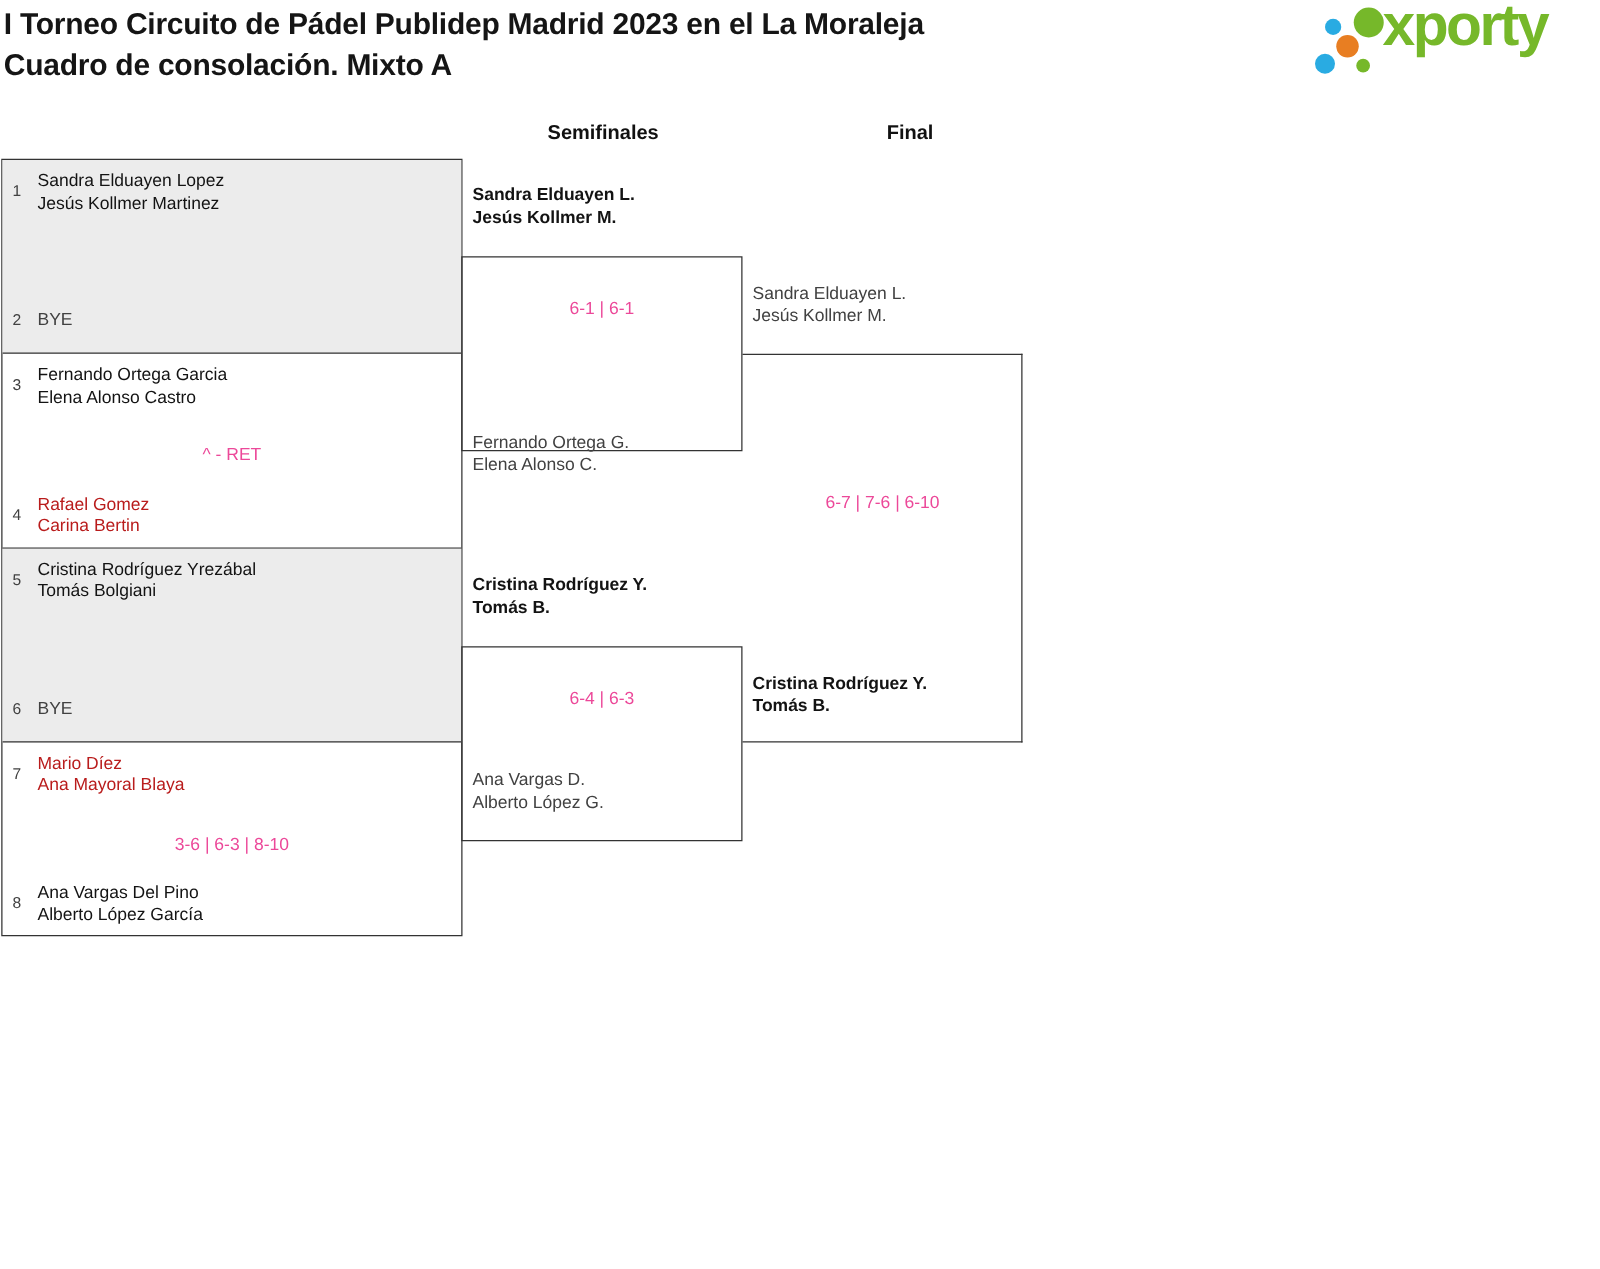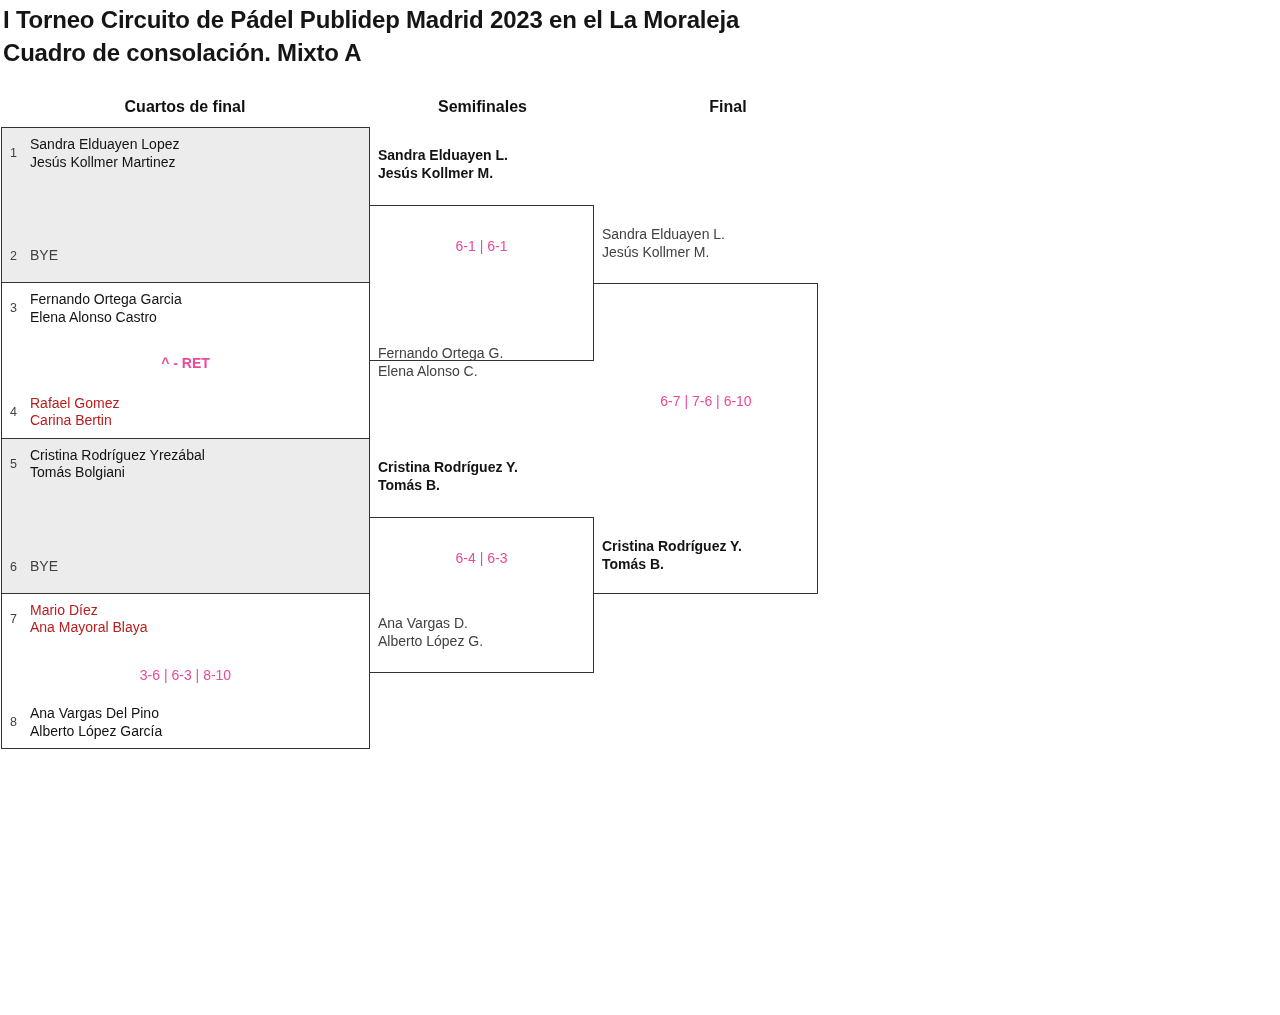--- a/index.html
+++ b/index.html
@@ -71,22 +71,29 @@
 </head>
 <body>
 
 <div class="canvas">
 
   <div class="page-title">
     <div>I Torneo Circuito de Pádel Publidep Madrid 2023 en el La Moraleja</div>
     <div>Cuadro de consolación. Mixto A</div>
   </div>
 
+  <div class="logo">
+    <span class="dot dot-blue-top"></span>
+    <span class="dot dot-green-big"></span>
+    <span class="dot dot-orange"></span>
+    <span class="dot dot-green-small"></span>
+    <span class="dot dot-blue-bot"></span>
+    <span class="logo-wordmark">xporty</span>
+  </div>
 
-  <div class="round-header rh-qf">Cuartos de final</div>
   <div class="round-header rh-sf">Semifinales</div>
   <div class="round-header rh-f">Final</div>
 
   <div class="qf-col">
 
     <div class="qf-row gray">
       <span class="seed seed-top">1</span>
       <div class="team names-top winner">
         <div>Sandra Elduayen Lopez</div>
         <div>Jesús Kollmer Martinez</div>
@@ -95,21 +102,21 @@
         <span class="seed-inline seed">2</span><span class="bye-label">BYE</span>
       </div>
     </div>
 
     <div class="qf-row">
       <span class="seed seed-top">3</span>
       <div class="team names-top winner">
         <div>Fernando Ortega Garcia</div>
         <div>Elena Alonso Castro</div>
       </div>
-      <div class="score qf-score" style="top:72px;font-weight:bold;">^ - RET</div>
+      <div class="score qf-score" style="top:72px;">^ - RET</div>
       <span class="seed seed-bot">4</span>
       <div class="team names-bot">
         <div>Rafael Gomez</div>
         <div>Carina Bertin</div>
       </div>
     </div>
 
     <div class="qf-row gray">
       <span class="seed seed-top">5</span>
       <div class="team names-top winner">

